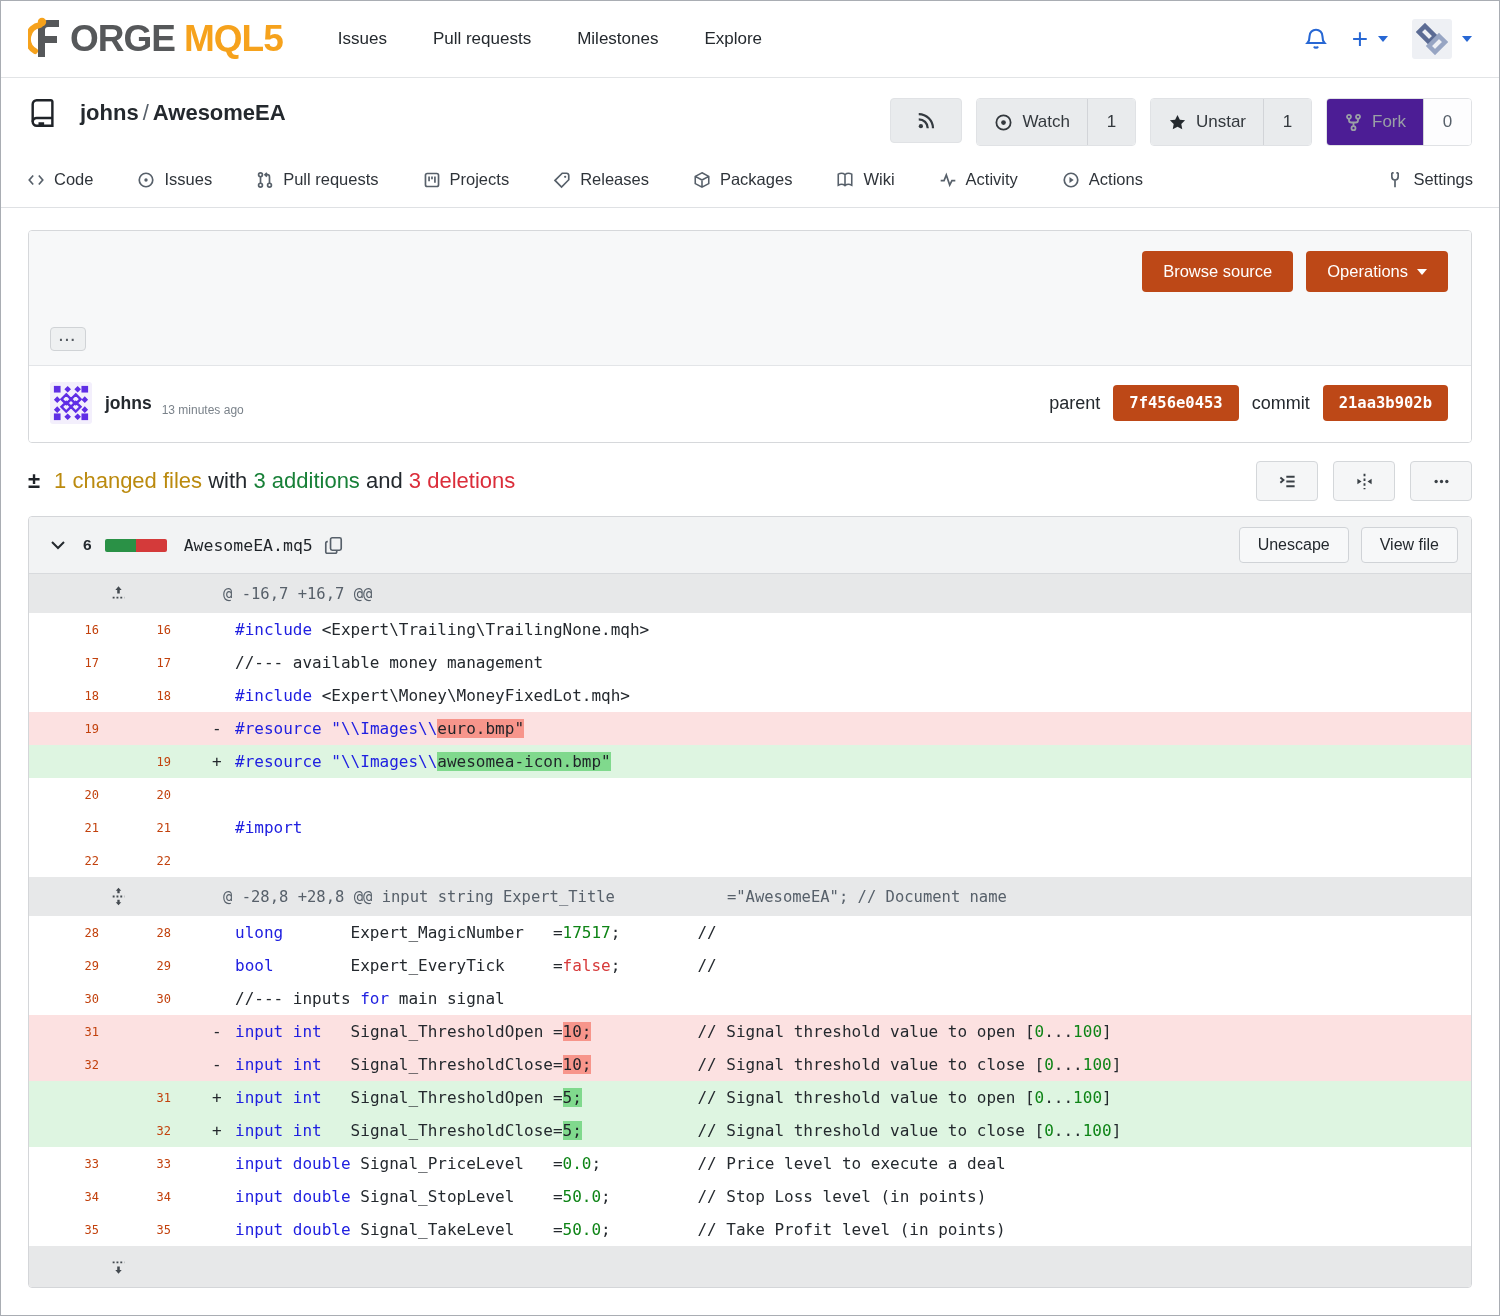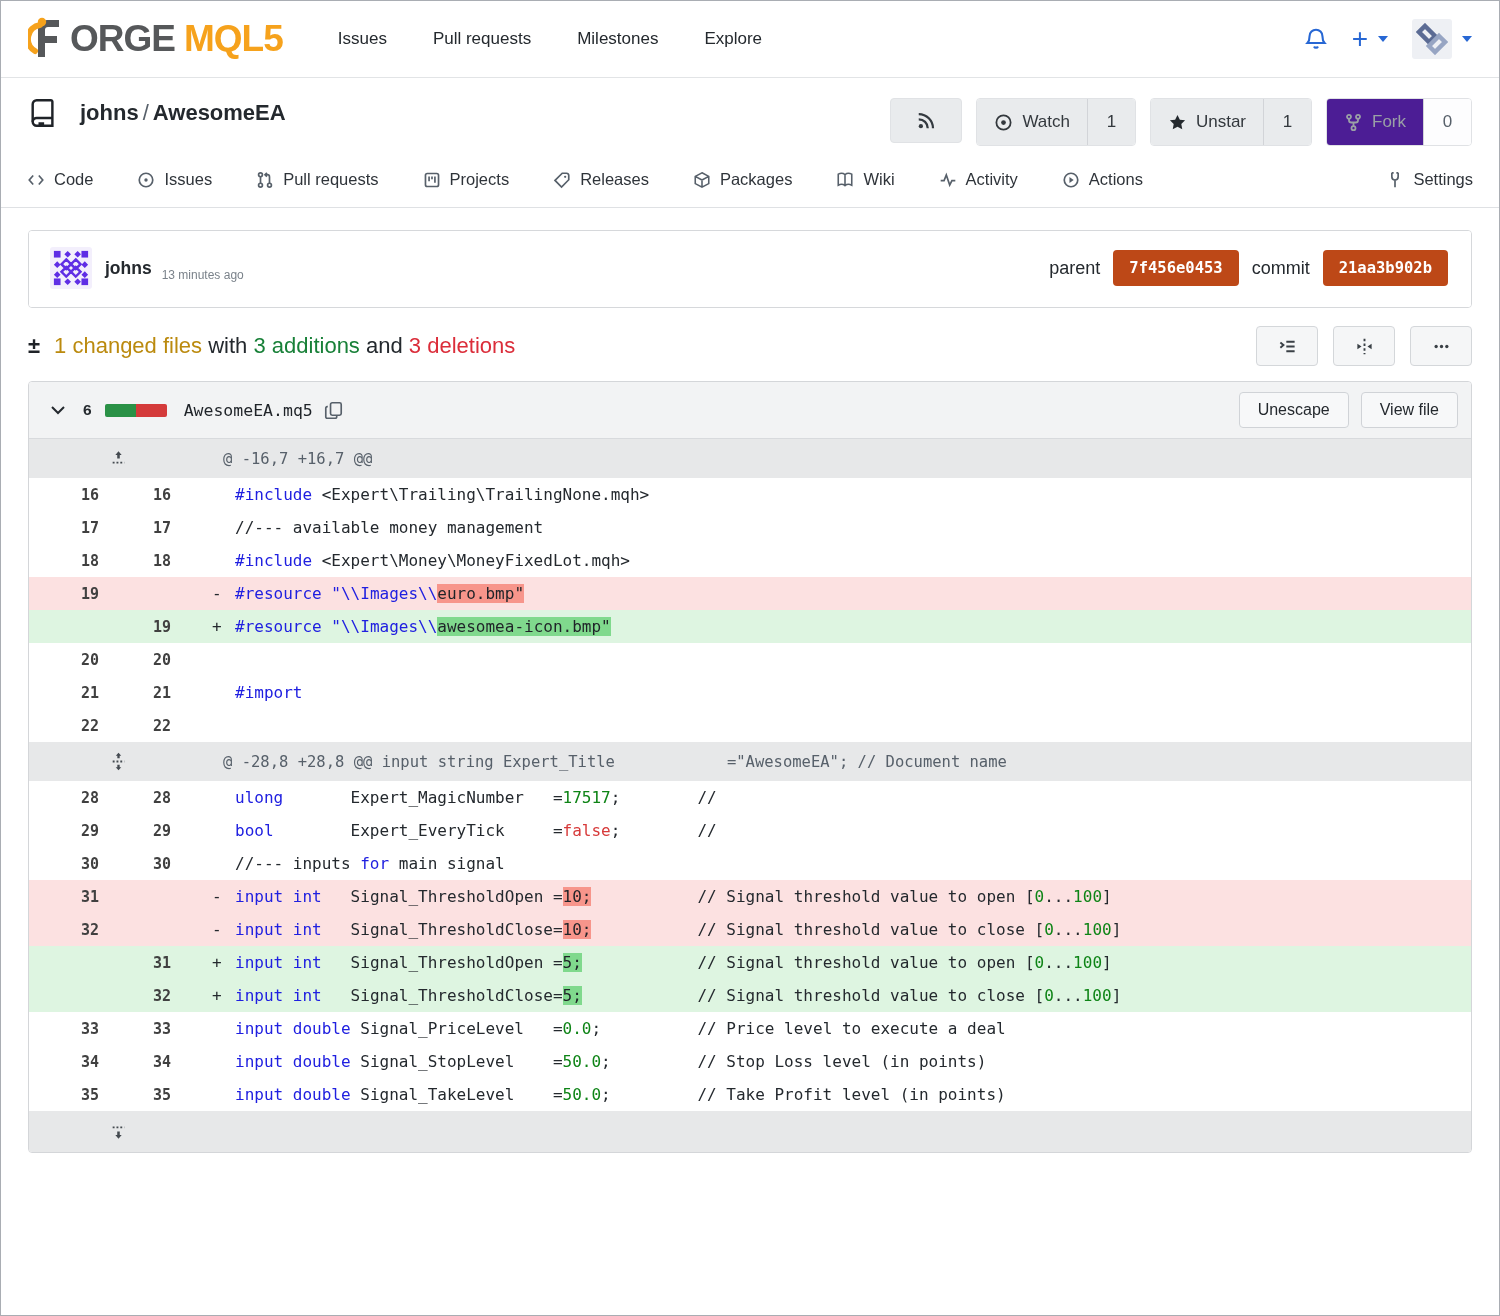--- a/index.html
+++ b/index.html
@@ -94,21 +94,21 @@
   .file-head-btns{ margin-left:auto; display:flex; gap:12px; }
   .lite-btn{ background:#f7f8f9; border:1px solid #d0d3d7; border-radius:4px; font-size:16px;
              color:#24292e; padding:8px 18px; cursor:pointer; font-family:"Liberation Sans",sans-serif; }
   
   .dtable{ width:100%; font-family:"DejaVu Sans Mono","Liberation Mono",monospace; }
   .drow{ display:flex; align-items:center; height:33px; background:#fff; }
   .drow.hunk{ height:39px; background:#e7e8e9; }
   .drow.expand-bottom{ height:41px; background:#e7e8e9; }
   .drow.del{ background:#fce1e1; }
   .drow.add{ background:#def5e1; }
-  .gut{ font-size:15px; color:#404040;font-weight:bold; }
+  .gut{ font-size:12px; color:#c2410c; }
   .gut.old{ width:100px; text-align:right; padding-right:30px; flex:none; }
   .gut.new{ width:78px; text-align:right; padding-right:36px; flex:none; }
   .expand-cell{ width:178px; flex:none; display:flex; justify-content:center; cursor:pointer; }
   .mark{ width:28px; flex:none; font-size:16px; color:#24292e; padding-left:5px; }
   .codecell{ flex:1; font-size:16px; white-space:pre; color:#24292e; overflow:hidden; }
   .hunk-text{ font-size:15.5px; color:#57606a; white-space:pre; padding-left:16px; }
   .sg-k{ color:#2020e0; }
   .sg-n{ color:#0e8416; }
   .sg-r{ color:#d73a3a; }
   .sg-p{ color:#24292e; }
@@ -280,20 +280,32 @@
     <svg width="18" height="18" viewBox="0 0 16 16" fill="none" stroke="#57606a" stroke-width="1.5">
       <path d="M5.2 1.6 v3.6 a2.8 2.8 0 0 0 5.6 0 V1.6 M8 8 v6.4 M5.2 1.6 h1.6 M9.2 1.6 h1.6"></path>
     </svg>
       <span>Settings</span>
   </span>
 </div>
 
 <div class="content">
 
   <div class="commit-box">
+    <div class="commit-head">
+      <div class="commit-head-top">
+        <button class="btn-orange">
+          <span>Browse source</span>
+        </button>
+        <button class="btn-orange">
+          <span>Operations</span>
+          <span class="caret-w"></span>
+        </button>
+      </div>
+      <span class="more-btn">...</span>
+    </div>
     <div class="commit-meta">
       <span class="idavatar">
         <svg width="38" height="38" viewBox="0 0 40 40">
           <g fill="#5f2ee5">
             <rect x="2" y="2" width="7" height="7"></rect>
               <rect x="31" y="2" width="7" height="7"></rect>
             <rect x="2" y="31" width="7" height="7"></rect>
               <rect x="31" y="31" width="7" height="7"></rect>
             <path d="M13 5.5 l3.5-3.5 3.5 3.5 -3.5 3.5z M23.5 5.5 l3.5-3.5 3.5 3.5 -3.5 3.5z"></path>
             <path d="M5.5 13 l3.5 3.5 -3.5 3.5 -3.5-3.5z M5.5 23.5 l3.5 3.5 -3.5 3.5 -3.5-3.5z"></path>

